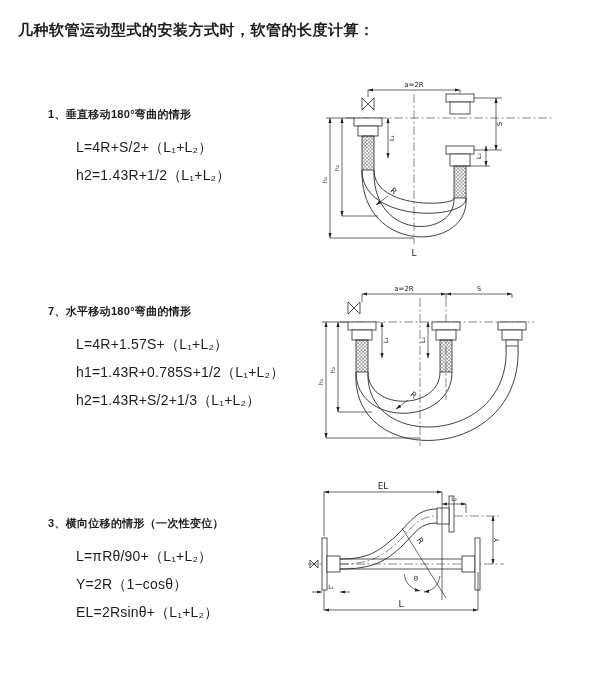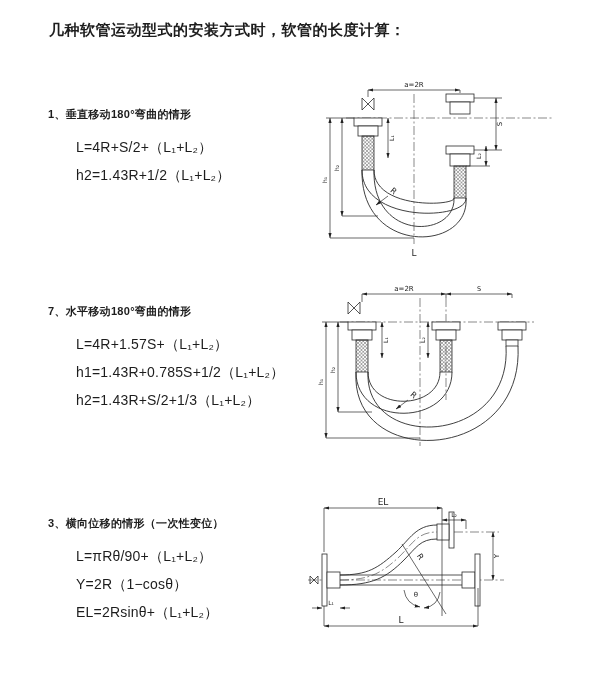--- a/index.html
+++ b/index.html
@@ -1,21 +1,21 @@
 <!DOCTYPE html>
 <html><head>
 <meta charset="utf-8">
 <style>
   html,body{margin:0;padding:0;}
   body{
     width:600px;height:675px;background:#ffffff;position:relative;overflow:hidden;
     font-family:"Liberation Sans","DejaVu Sans",sans-serif;color:#1d1d1d;
   }
   .page-title{
-    position:absolute;left:49px;top:21px;font-size:15px;font-weight:bold;letter-spacing:.5px;text-align:center;
+    position:absolute;left:18px;top:21px;font-size:15px;font-weight:bold;letter-spacing:.5px;text-align:center;
   }
   .section-heading{
     position:absolute;font-size:11px;font-weight:bold;letter-spacing:.3px;white-space:nowrap;
   }
   .formulas{position:absolute;left:75px;margin:0;padding:0;list-style:none;}
   .formulas p{margin:1px;height:27px;line-height:27px;font-size:14px;letter-spacing:.2px;white-space:nowrap;}
   .diagram{position:absolute;}
   svg{display:block;}
   svg text{font-family:"DejaVu Sans","Liberation Sans",sans-serif;fill:#1d1d1d;}
   .ink{stroke:#2a2a2a;fill:none;stroke-width:.8;}
@@ -211,21 +211,21 @@
 </svg>
 </div>
 
 <div class="section-heading" style="left:48px;top:516px">3、横向位移的情形（一次性变位）</div>
 <div class="formulas" style="top:542px">
   <p>L=πRθ/90+（L₁+L₂）</p>
   <p>Y=2R（1−cosθ）</p>
   <p>EL=2Rsinθ+（L₁+L₂）</p>
 </div>
 
-<div class="diagram" style="left:306px;top:496px">
+<div class="diagram" style="left:306px;top:480px">
 <svg width="206" height="150" viewBox="0 0 206 150">
   <defs>
     <marker id="aC" viewBox="0 0 10 10" refX="9.5" refY="5" markerWidth="8" markerHeight="8" orient="auto-start-reverse">
       <path d="M0,2 L10,5 L0,8 z" fill="#222"></path>
     </marker>
   </defs>
 
   <g>
     <path class="dashdot" d="M2,84 H198"></path>
     <path class="dashdot" d="M148,36 H193"></path>

